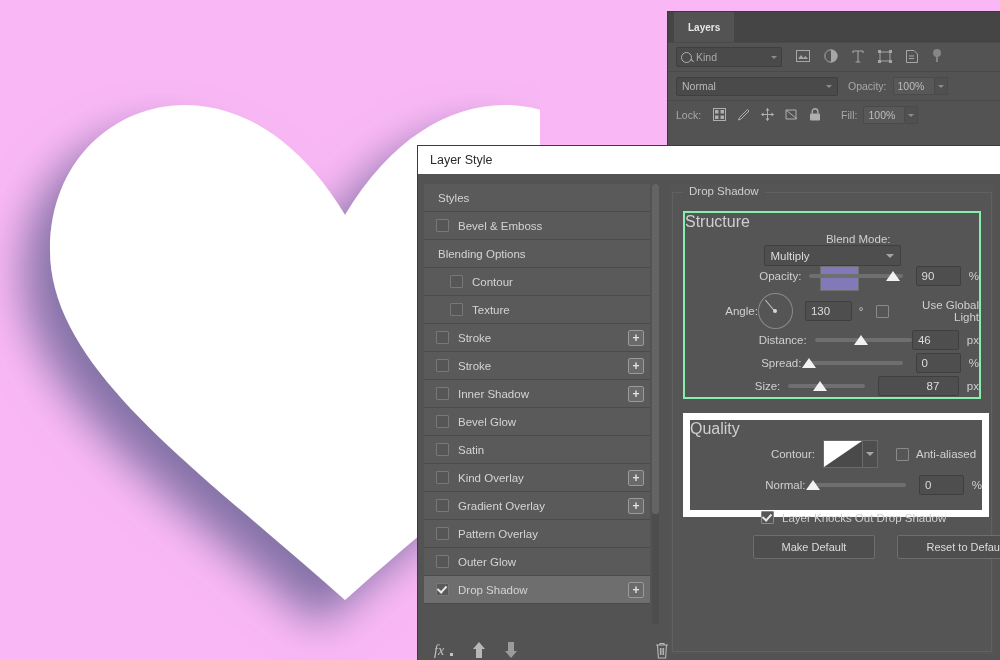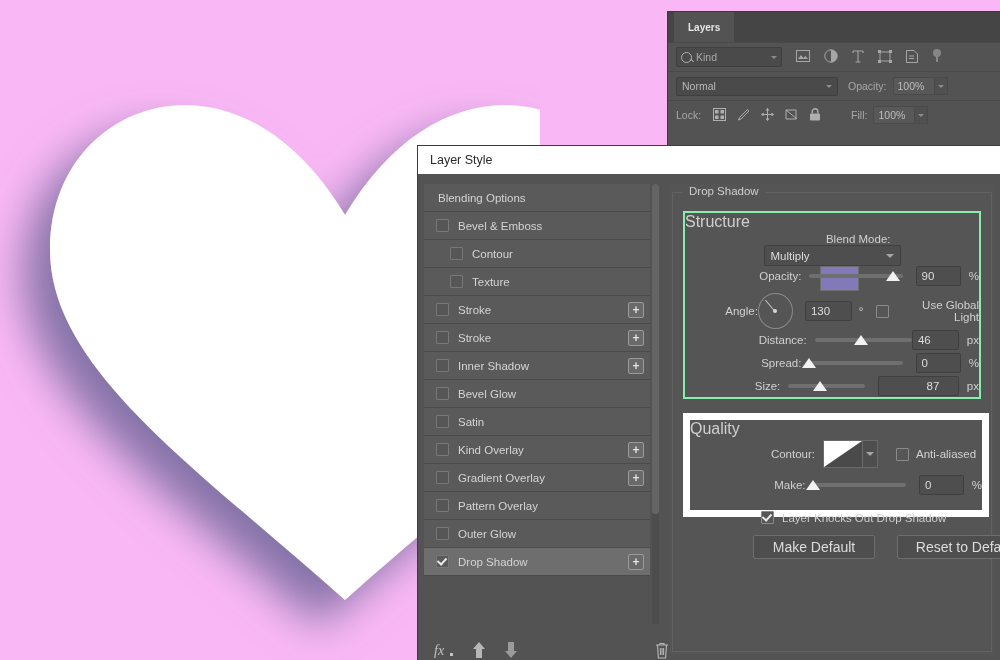--- a/index.html
+++ b/index.html
@@ -136,21 +136,21 @@
     content:"";position:absolute;left:2px;top:0px;width:4px;height:7px;
     border:solid #e8e8e8;border-width:0 2px 2px 0;transform:rotate(42deg);
   }
   .contour-thumb{width:38px;height:26px;background:#4a4a4a;border:1px solid #6a6a6a;position:relative;overflow:hidden;}
   .contour-thumb svg{display:block;}
   .contour-caret{width:14px;height:26px;background:#4e4e4e;border:1px solid #6a6a6a;border-left:none;
     display:flex;align-items:center;justify-content:center;}
   .contour-caret i{width:0;height:0;border-left:4px solid transparent;border-right:4px solid transparent;border-top:4px solid #a5a5a5;display:block;}
   .btn{
     height:22px;background:#4e4e4e;border:1px solid #6e6e6e;border-radius:2px;
-    display:flex;align-items:center;justify-content:center;color:#dcdcdc;font-size:14px;
+    display:flex;align-items:center;justify-content:center;color:#dcdcdc;font-size:11px;
     padding:0 12px;
   }
 </style>
 </head>
 <body style="background: rgb(249, 184, 245);">
 
 <div id="canvas" style="background: rgb(249, 184, 245);">
   <svg id="heart-svg" viewBox="0 0 560 640" xmlns="http://www.w3.org/2000/svg">
     <defs>
       <filter id="dshadow" x="-60%" y="-60%" width="240%" height="240%">
@@ -261,43 +261,46 @@
             <path d="M1 2 L12 11" stroke="#c6c6c6"></path>
           </svg>
       </span>
       <span>
         <svg width="12" height="13" viewBox="0 0 12 13">
             <rect x="1" y="5.5" width="10" height="7" rx="1" fill="#c6c6c6"></rect>
             <path d="M3.2 5.5 V3.6 A2.8 2.8 0 0 1 8.8 3.6 V5.5" fill="none" stroke="#c6c6c6" stroke-width="1.4"></path>
           </svg>
       </span>
     </div>
-    <span class="lp-lab" style="margin-left:30px">Fill:</span>
+    <span class="lp-lab" style="margin-left:20px">Fill:</span>
     <div class="lp-num">100%</div>
     <div class="lp-numcaret">
         <i></i>
       </div>
   </div>
 </div>
 
 <div id="layerstyle">
   <div id="ls-titlebar">
     <span>Layer Style</span>
   </div>
 
   <div id="ls-body">
 
     <div id="ls-left">
       <div id="styles-list">
           <div class="style-row plain">
+            <span>Styles</span>
+          </div>
+          <div class="style-row lvl1">
+            <span class="cb"></span>
+            <span>Bevel &amp; Emboss</span>
+          </div>
+          <div class="style-row plain">
             <span>Blending Options</span>
-          </div>
-          <div class="style-row lvl1">
-            <span class="cb"></span>
-            <span>Bevel &amp; Emboss</span>
           </div>
           <div class="style-row lvl2">
             <span class="cb"></span>
             <span>Contour</span>
           </div>
           <div class="style-row lvl2">
             <span class="cb"></span>
             <span>Texture</span>
           </div>
           <div class="style-row lvl1">
@@ -466,21 +469,21 @@
                 </svg>
             </div>
             <div class="contour-caret">
                 <i></i>
               </div>
             <span class="cbx" id="cb-aa" style="margin-left:18px;"></span>
             <span class="flabel" style="margin-left:7px;">Anti-aliased</span>
           </div>
 
           <div class="frow" style="left:0;top:55px;width:100%;">
-            <span class="flabel" style="width:125px;margin-right:8px;">Make:</span>
+            <span class="flabel" style="width:125px;margin-right:8px;">Normal:</span>
             <div class="slider" style="width:100px;">
               <div class="track"></div>
               <div class="thumb" id="th-noise" style="left: 0%;"></div>
             </div>
             <div class="numfield" style="width:41px;margin-left:13px;">0</div>
             <span class="unit" style="margin-left:8px;">%</span>
           </div>
         </div>
 
         <div class="frow" style="left:88px;top:318px;">

